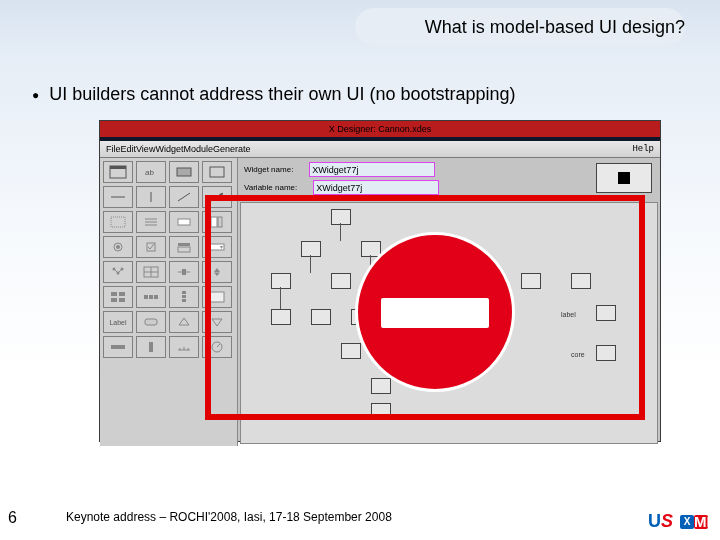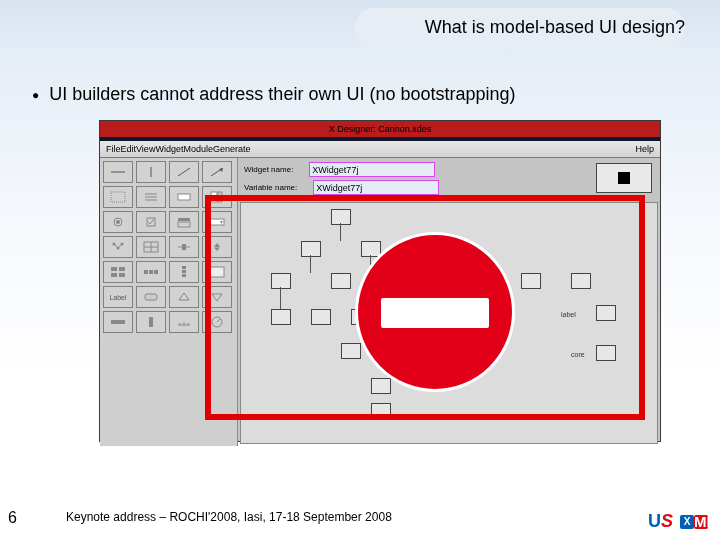--- a/index.html
+++ b/index.html
@@ -7,21 +7,21 @@
     background:linear-gradient(to bottom,#d8e3f0 0%,#e5edf6 10%,#f5f8fc 40%,#ffffff 70%);overflow:hidden;}
   .title-pill{position:absolute;left:355px;top:8px;width:330px;height:38px;
     background:#e6edf4;border-radius:19px;display:flex;align-items:center;justify-content:flex-end;
     font-size:18px;}
   .bullet{position:absolute;left:32px;top:84px;font-size:18px;display:flex;align-items:center;gap:10px;}
   .dot{font-size:12px;line-height:1;}
   .app{position:absolute;left:99px;top:120px;width:560px;height:320px;background:#c4c4c4;
     border:1px solid #3a3a3a;box-shadow:1px 1px 0 #555 inset;}
   .titlebar{height:16px;background:#b91c1c;border-bottom:4px solid #0f172a;display:flex;align-items:center;justify-content:center;font-size:9px;}
   .menubar{height:16px;background:linear-gradient(#e8e8e8,#d2d2d2);border-bottom:1px solid #7a7a7a;display:flex;align-items:center;font-size:9px;padding:0 6px;}
-  .menubar .sp{margin-left:auto;}
+  .menubar .sp{margin-left:auto;font-family:Liberation Mono, monospace;}
   .appbody{display:flex;height:calc(100% - 32px);}
   .toolbox{width:138px;background:#cfcfcf;border-right:1px solid #888;padding:3px;box-sizing:border-box;}
   .toolrow{display:flex;gap:3px;margin-bottom:3px;}
   .tool{width:30px;height:22px;background:#d2d2d2;border:1px solid #808080;box-sizing:border-box;
     display:flex;align-items:center;justify-content:center;font-size:8px;color:#555;}
   .tool svg{display:block;}
   .toollbl{font-size:7px;}
   .rightpane{flex:1;display:flex;flex-direction:column;}
   .fields{padding:4px 6px 2px 6px;font-size:8px;}
   .frow{display:flex;align-items:center;gap:16px;margin-bottom:3px;}
@@ -67,20 +67,43 @@
     <span>Widget</span>
     <span>Module</span>
     <span>Generate</span>
     <span class="sp">Help</span>
   </div>
   <div class="appbody">
     <div class="toolbox">
       <div class="toolrow">
         <div class="tool">
               <svg width="18" height="14">
+                <rect x="1" y="1" width="16" height="12" fill="none" stroke="#555"></rect>
+                <rect x="1" y="1" width="16" height="3" fill="#555"></rect>
+              </svg>
+            </div>
+        <div class="tool">
+              <svg width="18" height="14">
+                <text x="3" y="10" font-size="8" fill="#555">ab</text>
+              </svg>
+            </div>
+        <div class="tool">
+              <svg width="18" height="14">
+                <rect x="2" y="3" width="14" height="8" fill="#aaa" stroke="#555"></rect>
+              </svg>
+            </div>
+        <div class="tool">
+              <svg width="18" height="14">
+                <rect x="2" y="2" width="14" height="10" fill="none" stroke="#555"></rect>
+              </svg>
+            </div>
+      </div>
+      <div class="toolrow">
+        <div class="tool">
+              <svg width="18" height="14">
                 <line x1="2" y1="7" x2="16" y2="7" stroke="#555"></line>
               </svg>
             </div>
         <div class="tool">
               <svg width="18" height="14">
                 <line x1="9" y1="2" x2="9" y2="12" stroke="#555"></line>
               </svg>
             </div>
         <div class="tool">
               <svg width="18" height="14">

